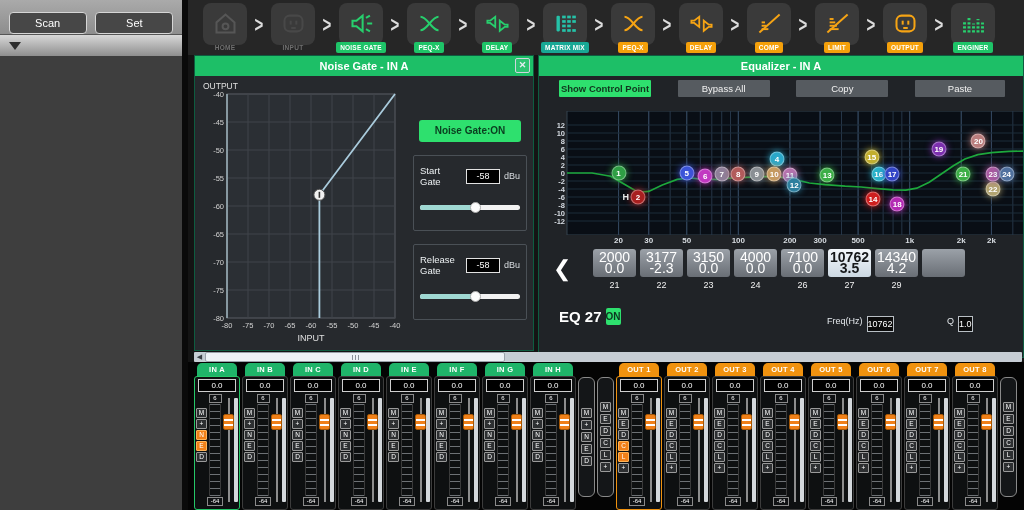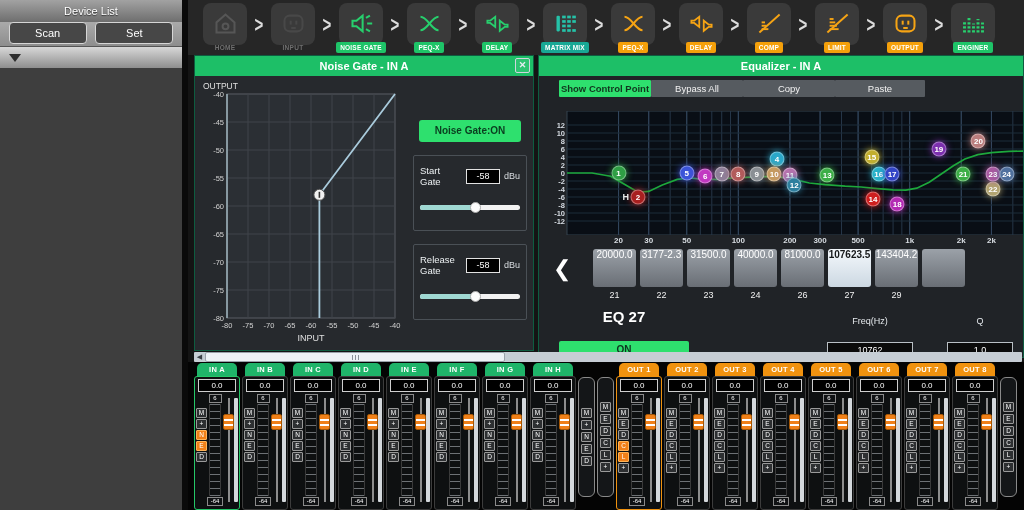--- a/index.html
+++ b/index.html
@@ -4,21 +4,21 @@
 <style>
   *{margin:0;padding:0;box-sizing:border-box}
   html,body{width:1024px;height:510px;overflow:hidden;background:#0d0d0d;
     font-family:"Liberation Sans",sans-serif;-webkit-font-smoothing:antialiased}
   .screen{position:relative;width:1024px;height:510px;background:#131313}
 
   
   .sidebar{position:absolute;left:0;top:0;width:188px;height:510px;background:#3e3e3e;border-right:6px solid #0a0a0a;display:flex;flex-direction:column}
   .sb-title{height:22px;line-height:22px;text-align:center;color:#fff;font-size:11px;
     background:linear-gradient(#a2a2a2,#6e6e6e);text-shadow:0 1px 1px #333}
-  .sb-btnrow{height:24px;background:linear-gradient(#aaa,#8d8d8d);display:flex;align-items:flex-start;justify-content:space-evenly}
+  .sb-btnrow{height:34px;background:linear-gradient(#aaa,#8d8d8d);display:flex;align-items:flex-end;justify-content:space-evenly}
   .sb-btn{width:78px;height:22px;background:#474747;border:1px solid #d6d6d6;border-radius:4px;
     color:#fff;font-size:11px;text-align:center;line-height:20px;cursor:default}
   .sb-group{height:22px;background:linear-gradient(#d8d8d8,#8e8e8e);display:flex;align-items:center;padding-left:9px;border-top:1px solid #555}
   .sb-tri{width:0;height:0;border-left:6px solid transparent;border-right:6px solid transparent;border-top:8px solid #2e2e2e}
   .sb-body{flex:1;background:#3e3e3e}
 
   
   .main{position:absolute;left:188px;top:0;width:836px;height:510px;background:#141414}
 
   
@@ -50,41 +50,41 @@
   .ng-lab{color:#ecf0f2;font-size:9.5px;flex:1}
   .ng-val{width:34px;height:15px;background:#000;border:1px solid #e2e2e2;color:#fff;font-size:9px;
     text-align:center;line-height:13px}
   .ng-unit{color:#dadee2;font-size:9px}
   .slider{position:relative;margin-top:18px;height:5px;border-radius:3px;background:#f2f2f2}
   .slider .fill{position:absolute;left:0;top:0;bottom:0;border-radius:3px;background:#9fd8d2}
   .slider .thumb{position:absolute;top:-3.5px;width:11px;height:11px;border-radius:50%;
     background:#fdfdfd;border:1px solid #aaa;transform:translateX(-5px)}
 
   .eq-panel{position:absolute;left:350px;top:55px;width:486px;height:303px;background:#202327;border:1px solid #0e5c40;overflow:hidden}
-  .eq-btnrow{position:absolute;left:0;top:24px;width:486px;display:flex;justify-content:flex-start;padding:0 20px}
+  .eq-btnrow{position:absolute;left:0;top:24px;width:486px;display:flex;justify-content:space-between;padding:0 20px}
   .eq-btn{height:17px;background:#565b60;color:#f2f2f2;font-size:9.5px;text-align:center;line-height:17px;border-radius:1px;flex:none}
   .eq-btn.active{background:#2ee06e;color:#11361e;font-weight:bold}
   .eq-plot{position:absolute;left:8px;top:55px;width:478px;height:124px}
   .eq-plot svg{position:absolute;left:0;top:0}
   .eq-pt{position:absolute;width:15px;height:15px;border-radius:50%;color:#fff;font-size:8px;font-weight:bold;
     display:flex;align-items:center;justify-content:center;transform:translate(-50%,-50%);
     border:1px solid rgba(255,255,255,.35)}
   .eq-ann{position:absolute;color:#e8e8e8;font-size:9px;font-weight:bold;transform:translate(-100%,-50%)}
   .eq-xlabels{position:absolute;left:8px;top:180px;width:478px;height:12px}
   .eq-xlabels span{position:absolute;top:0;width:26px;margin-left:-13px;text-align:center;
     color:#d8dde2;font-size:8px;font-weight:bold}
   .eq-cellchev{position:absolute;left:14px;top:200px;color:#fff;font-size:22px;font-weight:100}
   .eq-cells{position:absolute;left:54px;top:193px;display:flex;gap:4px}
   .cellcol{width:43px;display:flex;flex-direction:column;gap:3px;flex:none}
-  .cellbox{height:38px;border-radius:3px;background:linear-gradient(#9ba1a8,#696e75);color:#fff;
-    font-size:10px;text-align:center;display:flex;flex-direction:row;justify-content:center;line-height:11px}
+  .cellbox{height:28px;border-radius:3px;background:linear-gradient(#9ba1a8,#696e75);color:#fff;
+    font-size:14px;text-align:center;display:flex;flex-direction:column;justify-content:center;line-height:11px}
   .cellbox.sel{background:linear-gradient(#f4f8fc,#ccd8e2);color:#16181a;font-weight:bold}
   .cellidx{text-align:center;color:#f0f0f0;font-size:9px}
   .eq-ctrls{position:absolute;left:0;top:252px;width:486px;height:48px}
-  .ec-g{position:absolute;display:flex;flex-direction:column;gap:16px}
+  .ec-g{position:absolute;display:flex;flex-direction:row;gap:4px}
   .ec-title{color:#fff;font-size:15px;font-weight:bold;text-align:center}
   .ec-on{height:17px;background:#2ee06e;border-radius:2px;color:#0d3520;font-size:10px;font-weight:bold;
     text-align:center;line-height:17px}
   .ec-lab{color:#e4e8ec;font-size:9px;text-align:center}
   .ec-box{height:16px;border:1px solid #b9bfc5;background:#0b0b0b;color:#fff;font-size:9px;
     display:flex;align-items:center;justify-content:center;position:relative}
   .ec-box .dd{position:absolute;right:5px;top:5px;width:0;height:0;
     border-left:4px solid transparent;border-right:4px solid transparent;border-top:5px solid #e8e8e8}
 
   
@@ -122,21 +122,20 @@
   .metercol{width:4px;margin-top:4px;height:104px;background:#d4d8dc;border-radius:1px}
   .mstrip{width:17px;height:120px;flex:none;margin-top:14px;border:1px solid #8a8a8a;border-radius:6px;
     background:#141618;display:flex;flex-direction:column;align-items:center;justify-content:center;gap:2px}
 </style>
 </head>
 <body>
 
 <div class="screen">
 
   <aside class="sidebar">
-    <div class="sb-title">Device List</div>
     <div class="sb-btnrow">
       <div class="sb-btn">Scan</div>
       <div class="sb-btn">Set</div>
     </div>
     <div class="sb-group">
       <span class="sb-tri"></span>
     </div>
     <div class="sb-body"></div>
   </aside>
 
@@ -501,21 +500,21 @@
           </div>
           <div class="cellcol">
             <div class="cellbox">
               <div>4000</div>
               <div>0.0</div>
             </div>
             <div class="cellidx">24</div>
           </div>
           <div class="cellcol">
             <div class="cellbox">
-              <div>8100</div>
+              <div>7100</div>
               <div>0.0</div>
             </div>
             <div class="cellidx">26</div>
           </div>
           <div class="cellcol">
             <div class="cellbox sel">
               <div>10762</div>
               <div>3.5</div>
             </div>
             <div class="cellidx">27</div>

